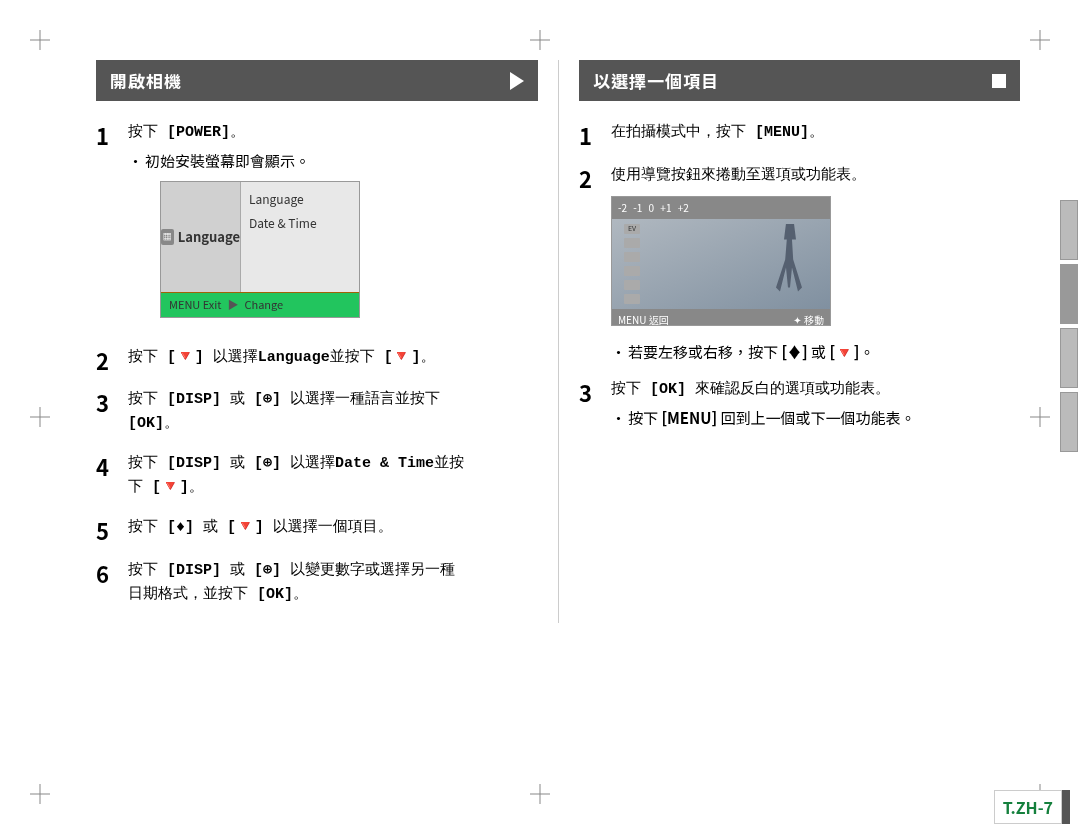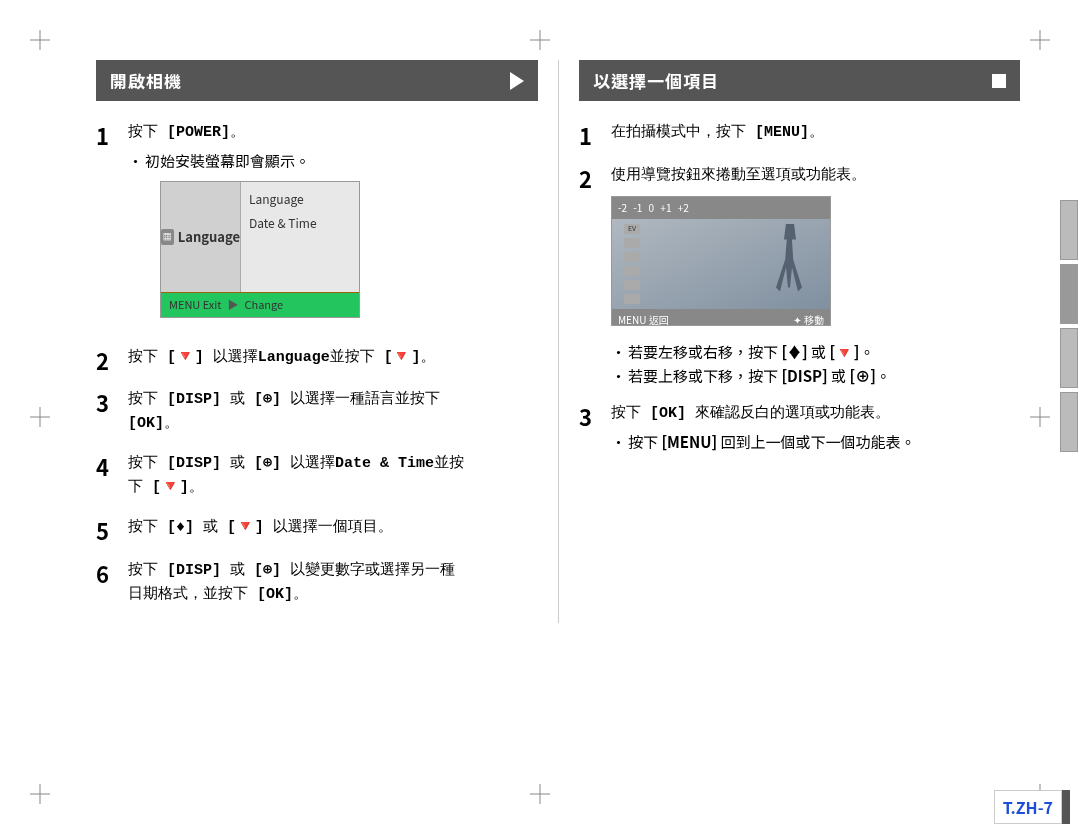--- a/index.html
+++ b/index.html
@@ -283,21 +283,21 @@
       right: 10px;
       display: flex;
       align-items: stretch;
     }
 
     .page-num {
       background: #fff;
       padding: 4px 8px;
       font-size: 16px;
       font-weight: bold;
-      color: #1d4ed8;
+      color: #15803d;
       border: 1px solid #ccc;
     }
 
     .page-bar {
       width: 8px;
       background: #555;
     }
 
     
     .side-tab {
@@ -466,21 +466,20 @@
               <div class="silhouette"></div>
             </div>
             <div class="viewfinder-footer">
               <span>MENU 返回</span>
               <span>✦ 移動</span>
             </div>
           </div>
 
           <ul class="bullet-list">
             <li>若要左移或右移，按下 <span class="bold">[♦]</span> 或 <span class="bold">[</span>🔻<span class="bold">]</span>。</li>
-            <li>若要上移或下移，按下 <span class="bold">[DISP]</span> 或 <span class="bold">[⊕]</span>。</li>
           </ul>
         </div>
       </div>
 
       <div class="step">
         <span class="step-num">3</span>
         <div class="step-content">
           <p>按下 <span class="bold">[OK]</span> 來確認反白的選項或功能表。</p>
           <ul class="bullet-list">
             <li>按下 <span class="bold">[MENU]</span> 回到上一個或下一個功能表。</li>

